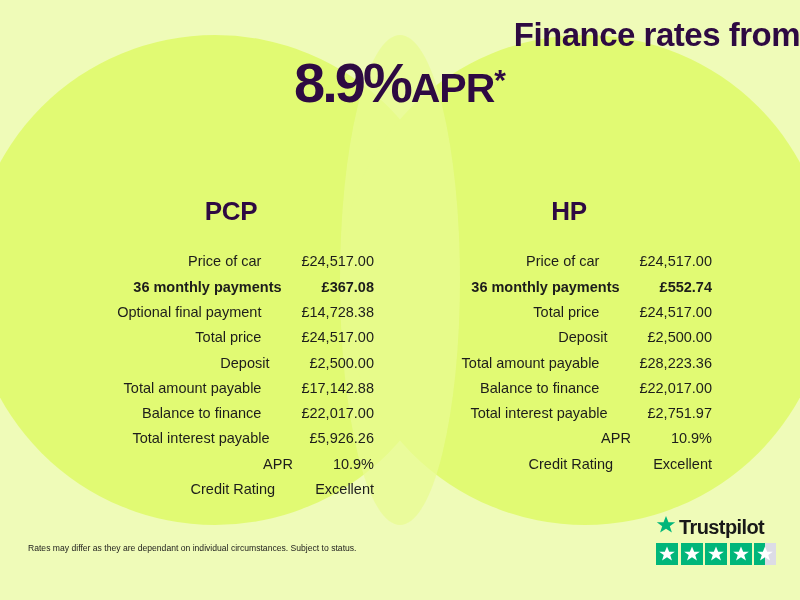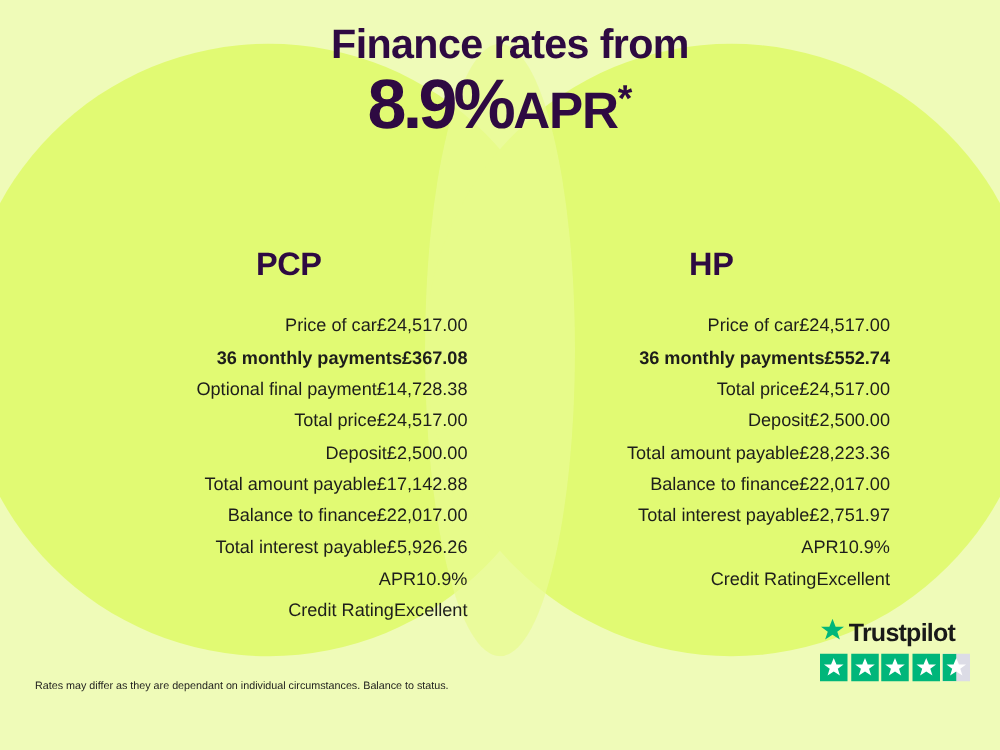--- a/index.html
+++ b/index.html
@@ -65,20 +65,21 @@
     top: 18px;
     text-align: center;
     color: #2e0a42;
   }
   #headline-top {
     font-size: 33px;
     font-weight: 700;
     letter-spacing: -0.5px;
     line-height: 1;
     margin: 0 0 2px 16px;
+    text-align: right;
   }
   #headline-rate-row {
     display: flex;
     align-items: baseline;
     justify-content: center;
     line-height: 1;
     margin-top: 6px;
   }
   #headline-rate {
     font-size: 56px;
@@ -135,39 +136,40 @@
   .plan-row.is-emphasis .row-label,
   .plan-row.is-emphasis .row-value {
     font-weight: 700;
   }
   .row-label {
     white-space: nowrap;
   }
   .row-value {
     white-space: nowrap;
     text-align: right;
+    margin-left: 40px;
   }
 
   
   #footer-note {
     position: absolute;
     left: 28px;
     top: 542px;
     width: 430px;
     font-size: 8.6px;
     line-height: 1.55;
     color: #1d1d1b;
   }
   #footer-note div { white-space: nowrap; }
 
   
   #trustpilot {
     position: absolute;
     right: 22px;
-    top: 494px;
+    top: 515px;
     width: 122px;
   }
   #tp-wordmark {
     display: flex;
     align-items: center;
     gap: 3px;
     margin-bottom: 4px;
   }
   #tp-wordmark-text {
     font-size: 20px;
@@ -309,21 +311,21 @@
             <div class="plan-row">
               <span class="row-label">Credit Rating</span>
               <span class="row-value">Excellent</span>
             </div>
           </div>
       </div>
 
     </div>
 
     <div id="footer-note">
-      <div>Rates may differ as they are dependant on individual circumstances. Balance to status.</div>
+      <div>Rates may differ as they are dependant on individual circumstances. Subject to status.</div>
     </div>
 
     <div id="trustpilot">
       <div id="tp-wordmark">
         <span>
           <svg width="20" height="20" viewBox="0 0 20 20" aria-hidden="true">
             <polygon points="10,1 12.5,7.3 19.2,7.3 13.8,11.3 15.9,17.6 10,13.7 4.1,17.6 6.2,11.3 0.8,7.3 7.5,7.3" fill="#00b67a"></polygon>
           </svg>
         </span>
         <span id="tp-wordmark-text">Trustpilot</span>

